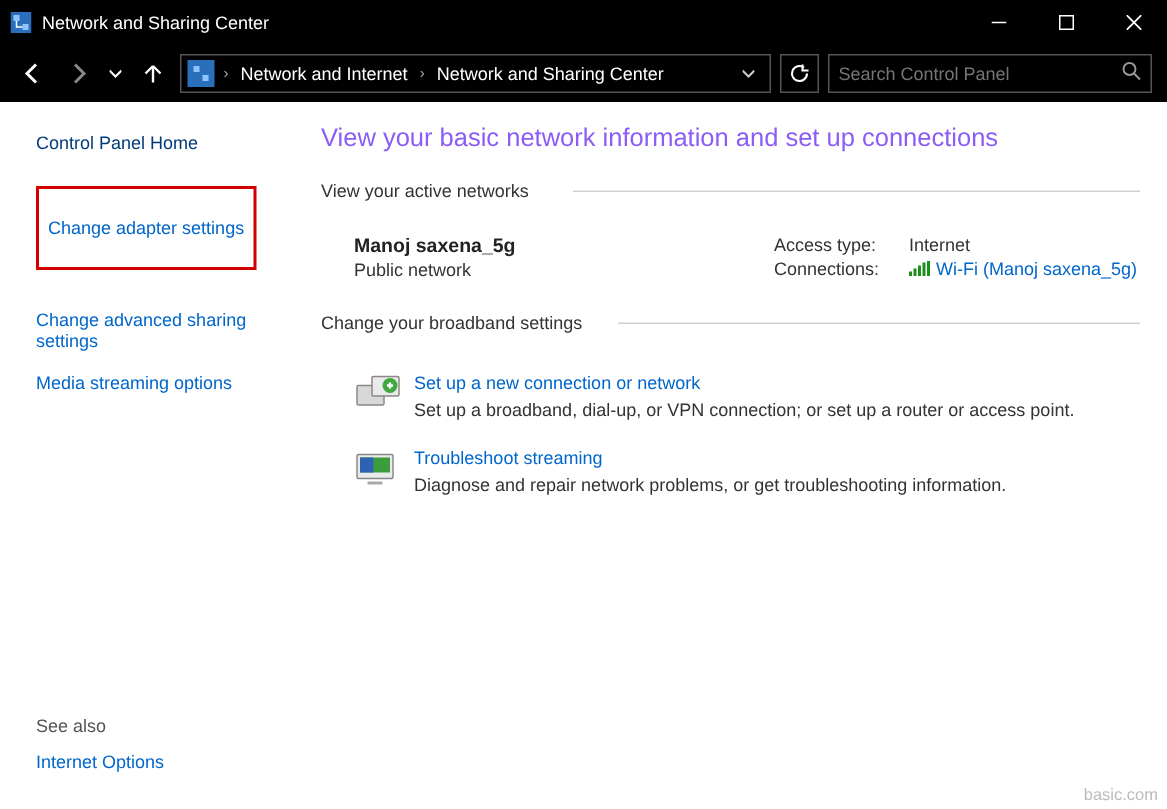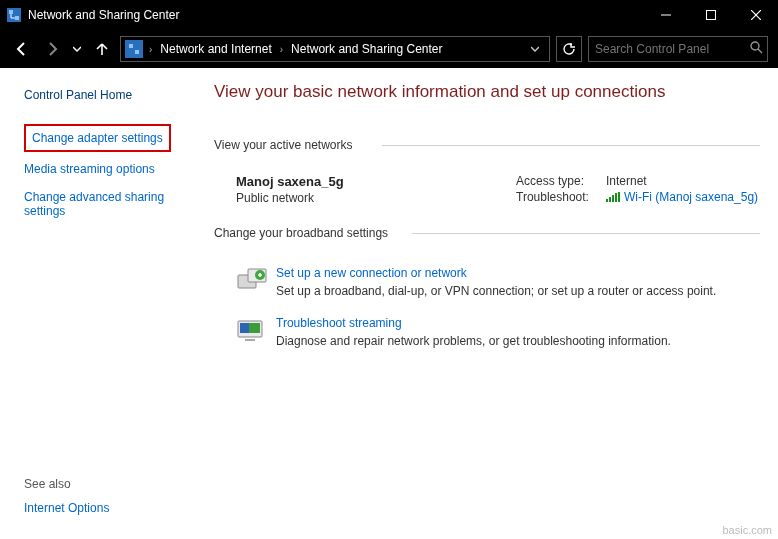--- a/index.html
+++ b/index.html
@@ -14,35 +14,35 @@
 
   
   .addrbar { height: 38px; background: #000; display: flex; align-items: center; padding: 0 10px; gap: 6px; }
   .nav-btn { width: 24px; height: 24px; display: flex; align-items: center; justify-content: center; color: #fff; }
   .breadcrumb-box { flex: 1; height: 26px; background: #000; border: 1px solid #555; display: flex; align-items: center; padding: 0 4px; color: #fff; font-size: 12px; gap: 2px; }
   .bc-icon { width: 18px; height: 18px; background: #2a6fbb; display: inline-flex; align-items: center; justify-content: center; }
   .bc-sep { color: #aaa; padding: 0 4px; font-size: 10px; }
   .bc-item { padding: 0 2px; }
   .bc-drop { margin-left: auto; color: #ccc; padding: 0 6px; }
   .refresh-btn { width: 26px; height: 26px; border: 1px solid #555; display: flex; align-items: center; justify-content: center; color: #fff; }
-  .search-box { width: 180px; height: 26px; background: #000; border: 1px solid #555; display: flex; align-items: center; color: #999; font-size: 12px; padding: 0 6px; justify-content: space-between; }
+  .search-box { width: 216px; height: 26px; background: #000; border: 1px solid #555; display: flex; align-items: center; color: #999; font-size: 12px; padding: 0 6px; justify-content: space-between; }
   .search-box input { background: transparent; border: none; color: #999; font-size: 12px; width: 160px; outline: none; }
 
   
   .body { display: flex; height: calc(539px - 30px - 38px); }
   .sidebar { width: 210px; border-right: none; padding: 18px 0 0 24px; font-size: 12px; position: relative; }
   .side-link { display: block; color: #0066cc; text-decoration: none; margin-bottom: 10px; padding: 2px 0; cursor: pointer; }
   .side-bold { color: #003b7a; font-weight: 400; }
-  .highlight-box { border: 2.5px solid #d20000; padding: 3px 6px; display: inline-block; margin-bottom: 8px; }
+  .highlight-box { border: 2.5px solid #d20000; padding: 17px 6px; display: inline-block; margin-bottom: 24px; }
   .highlight-box .side-link { margin-bottom: 0; }
   .see-also { position: absolute; bottom: 48px; left: 24px; font-size: 12px; color: #555; }
   .see-also-link { position: absolute; bottom: 24px; left: 24px; font-size: 12px; color: #0066cc; text-align: right; }
 
   .main { flex: 1; padding: 14px 18px 0 4px; }
-  .main h1 { color: #7f1d1d; font-weight: 400; font-size: 17px; margin-bottom: 36px; }
+  .main h1 { color: #8b5cf6; font-weight: 400; font-size: 17px; margin-bottom: 18px; }
   .section-label { font-size: 12px; color: #333; margin-bottom: 6px; position: relative; }
   .section-label::after { content: ""; position: absolute; top: 50%; height: 1px; background: #d0d0d0; margin-left: 8px; }
   .sec1::after { left: 160px; right: 0; }
   .sec2::after { left: 190px; right: 0; }
 
   .active-net { display: flex; padding: 16px 0 20px 22px; font-size: 12px; }
   .net-left { width: 280px; }
   .net-name { font-weight: 600; color: #222; font-size: 13px; }
   .net-type { color: #333; margin-top: 2px; }
   .net-right { }
@@ -156,22 +156,22 @@
   </div>
 </div>
 
 <div class="body">
   <div class="sidebar">
     <a class="side-link side-bold">Control Panel Home</a>
     <div style="height:10px"></div>
     <div class="highlight-box">
       <a class="side-link" style="margin:0">Change adapter settings</a>
     </div>
+    <a class="side-link" style="max-width:160px">Change advanced sharing settings</a>
     <a class="side-link">Media streaming options</a>
-    <a class="side-link" style="max-width:160px">Change advanced sharing settings</a>
 
     <div class="see-also">See also</div>
     <a class="see-also-link">Internet Options</a>
   </div>
 
   <div class="main">
     <h1>View your basic network information and set up connections</h1>
 
     <div class="section-label sec1">View your active networks</div>
 
@@ -179,21 +179,21 @@
       <div class="net-left">
         <div class="net-name">Manoj saxena_5g</div>
         <div class="net-type">Public network</div>
       </div>
       <div class="net-right">
         <div class="net-row">
           <div class="net-label">Access type:</div>
           <div class="net-val">Internet</div>
         </div>
         <div class="net-row">
-          <div class="net-label">Troubleshoot:</div>
+          <div class="net-label">Connections:</div>
           <a class="net-link">
             <span class="sig-icon">
                 <span></span>
                 <span></span>
                 <span></span>
                 <span></span>
                 <span></span>
               </span>
             <span>Wi-Fi (Manoj saxena_5g)</span>
           </a>

